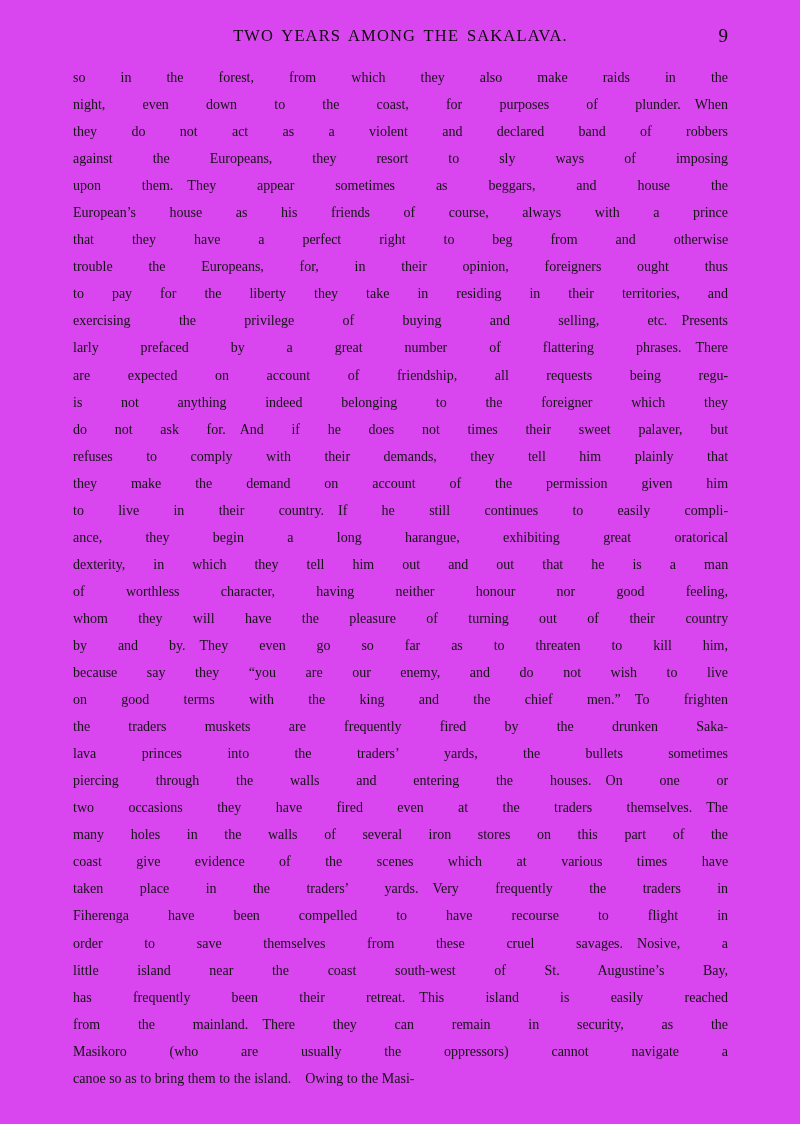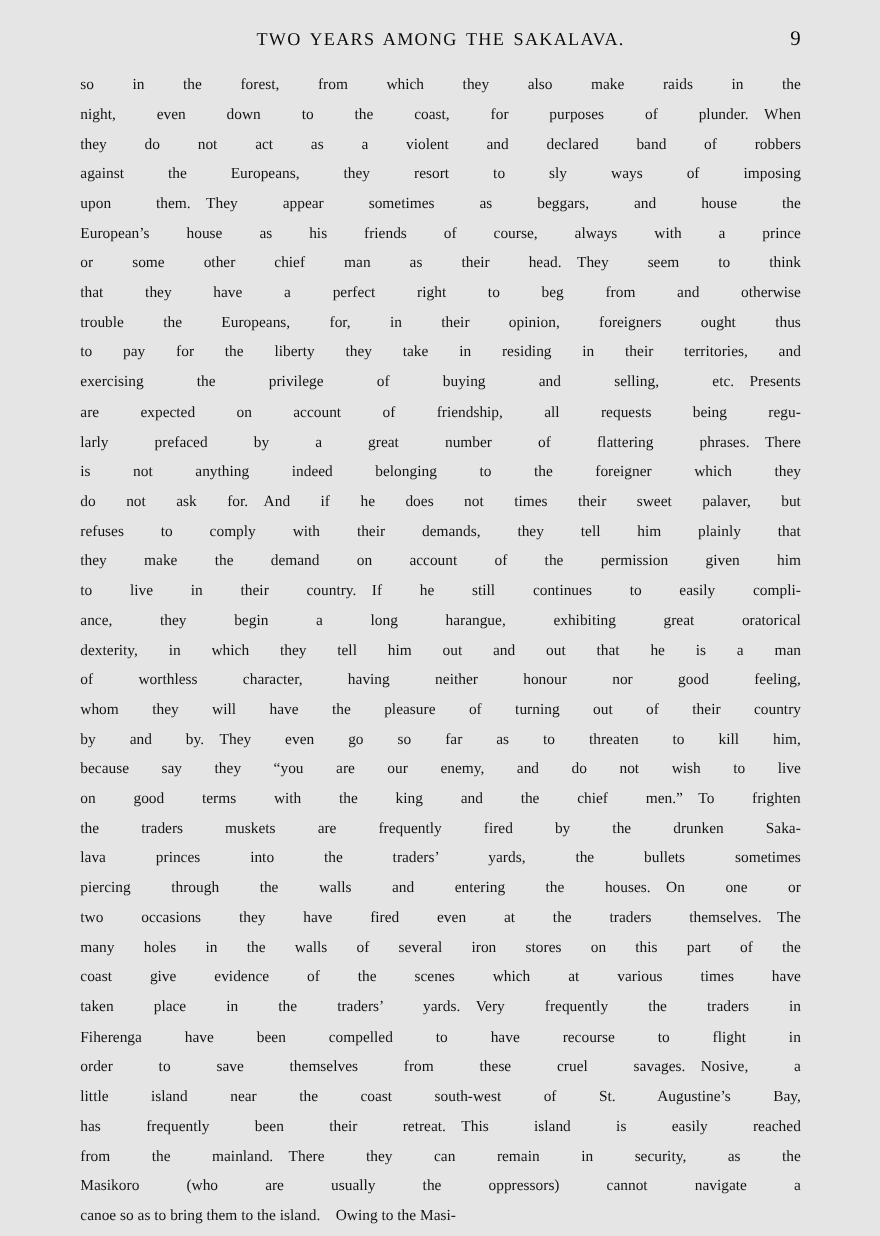--- a/index.html
+++ b/index.html
@@ -4,21 +4,21 @@
 <style>
   html, body {
     margin: 0;
     padding: 0;
     background: #ffffff;
   }
   .page {
     position: relative;
     width: 800px;
     height: 1124px;
-    background: #e5e5e5;
+    background: #d946ef;
     overflow: hidden;
     font-family: "Liberation Serif", "DejaVu Serif", serif;
     color: #111111;
     -webkit-font-smoothing: antialiased;
   }
 
   
   .running-head {
     position: absolute;
     left: 73px;
@@ -87,27 +87,26 @@
     <div class="running-head-folio">9</div>
   </div>
 
   <div class="textblock">
       <div class="line"><i>so</i> <i>in</i> <i>the</i> <i>forest,</i> <i>from</i> <i>which</i> <i>they</i> <i>also</i> <i>make</i> <i>raids</i> <i>in</i> <i>the</i></div>
       <div class="line"><i>night,</i> <i>even</i> <i>down</i> <i>to</i> <i>the</i> <i>coast,</i> <i>for</i> <i>purposes</i> <i>of</i> <i>plunder.</i> <i>When</i></div>
       <div class="line"><i>they</i> <i>do</i> <i>not</i> <i>act</i> <i>as</i> <i>a</i> <i>violent</i> <i>and</i> <i>declared</i> <i>band</i> <i>of</i> <i>robbers</i></div>
       <div class="line"><i>against</i> <i>the</i> <i>Europeans,</i> <i>they</i> <i>resort</i> <i>to</i> <i>sly</i> <i>ways</i> <i>of</i> <i>imposing</i></div>
       <div class="line"><i>upon</i> <i>them.</i> <i>They</i> <i>appear</i> <i>sometimes</i> <i>as</i> <i>beggars,</i> <i>and</i> <i>house</i> <i>the</i></div>
       <div class="line"><i>European’s</i> <i>house</i> <i>as</i> <i>his</i> <i>friends</i> <i>of</i> <i>course,</i> <i>always</i> <i>with</i> <i>a</i> <i>prince</i></div>
-      <div class="line"><i>or</i> <i>some</i> <i>other</i> <i>chief</i> <i>man</i> <i>as</i> <i>their</i> <i>head.</i> <i>They</i> <i>seem</i> <i>to</i> <i>think</i></div>
       <div class="line"><i>that</i> <i>they</i> <i>have</i> <i>a</i> <i>perfect</i> <i>right</i> <i>to</i> <i>beg</i> <i>from</i> <i>and</i> <i>otherwise</i></div>
       <div class="line"><i>trouble</i> <i>the</i> <i>Europeans,</i> <i>for,</i> <i>in</i> <i>their</i> <i>opinion,</i> <i>foreigners</i> <i>ought</i> <i>thus</i></div>
       <div class="line"><i>to</i> <i>pay</i> <i>for</i> <i>the</i> <i>liberty</i> <i>they</i> <i>take</i> <i>in</i> <i>residing</i> <i>in</i> <i>their</i> <i>territories,</i> <i>and</i></div>
       <div class="line"><i>exercising</i> <i>the</i> <i>privilege</i> <i>of</i> <i>buying</i> <i>and</i> <i>selling,</i> <i>etc.</i> <i>Presents</i></div>
+      <div class="line"><i>larly</i> <i>prefaced</i> <i>by</i> <i>a</i> <i>great</i> <i>number</i> <i>of</i> <i>flattering</i> <i>phrases.</i> <i>There</i></div>
       <div class="line"><i>are</i> <i>expected</i> <i>on</i> <i>account</i> <i>of</i> <i>friendship,</i> <i>all</i> <i>requests</i> <i>being</i> <i>regu-</i></div>
-      <div class="line"><i>larly</i> <i>prefaced</i> <i>by</i> <i>a</i> <i>great</i> <i>number</i> <i>of</i> <i>flattering</i> <i>phrases.</i> <i>There</i></div>
       <div class="line"><i>is</i> <i>not</i> <i>anything</i> <i>indeed</i> <i>belonging</i> <i>to</i> <i>the</i> <i>foreigner</i> <i>which</i> <i>they</i></div>
       <div class="line"><i>do</i> <i>not</i> <i>ask</i> <i>for.</i> <i>And</i> <i>if</i> <i>he</i> <i>does</i> <i>not</i> <i>times</i> <i>their</i> <i>sweet</i> <i>palaver,</i> <i>but</i></div>
       <div class="line"><i>refuses</i> <i>to</i> <i>comply</i> <i>with</i> <i>their</i> <i>demands,</i> <i>they</i> <i>tell</i> <i>him</i> <i>plainly</i> <i>that</i></div>
       <div class="line"><i>they</i> <i>make</i> <i>the</i> <i>demand</i> <i>on</i> <i>account</i> <i>of</i> <i>the</i> <i>permission</i> <i>given</i> <i>him</i></div>
       <div class="line"><i>to</i> <i>live</i> <i>in</i> <i>their</i> <i>country.</i> <i>If</i> <i>he</i> <i>still</i> <i>continues</i> <i>to</i> <i>easily</i> <i>compli-</i></div>
       <div class="line"><i>ance,</i> <i>they</i> <i>begin</i> <i>a</i> <i>long</i> <i>harangue,</i> <i>exhibiting</i> <i>great</i> <i>oratorical</i></div>
       <div class="line"><i>dexterity,</i> <i>in</i> <i>which</i> <i>they</i> <i>tell</i> <i>him</i> <i>out</i> <i>and</i> <i>out</i> <i>that</i> <i>he</i> <i>is</i> <i>a</i> <i>man</i></div>
       <div class="line"><i>of</i> <i>worthless</i> <i>character,</i> <i>having</i> <i>neither</i> <i>honour</i> <i>nor</i> <i>good</i> <i>feeling,</i></div>
       <div class="line"><i>whom</i> <i>they</i> <i>will</i> <i>have</i> <i>the</i> <i>pleasure</i> <i>of</i> <i>turning</i> <i>out</i> <i>of</i> <i>their</i> <i>country</i></div>
       <div class="line"><i>by</i> <i>and</i> <i>by.</i> <i>They</i> <i>even</i> <i>go</i> <i>so</i> <i>far</i> <i>as</i> <i>to</i> <i>threaten</i> <i>to</i> <i>kill</i> <i>him,</i></div>

